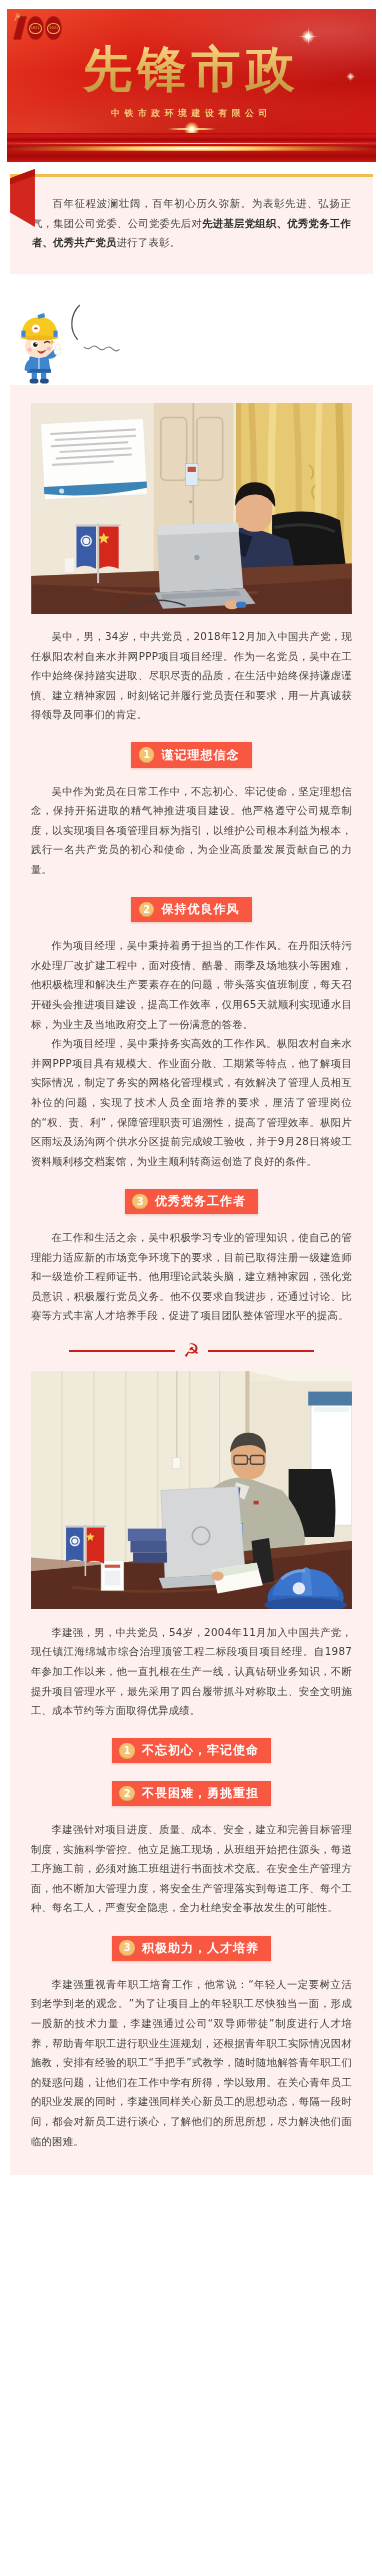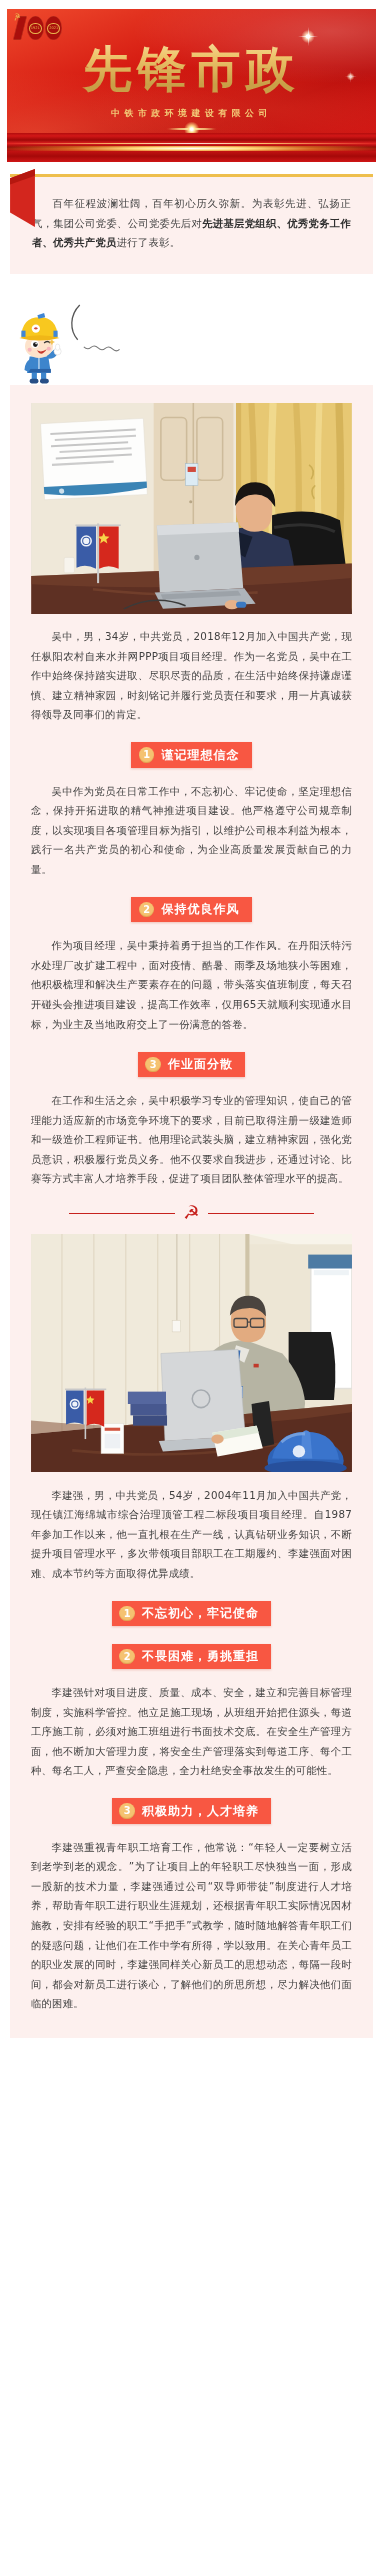--- a/index.html
+++ b/index.html
@@ -208,24 +208,25 @@
       <span class="sec-num">1</span>
       <span class="sec-title">谨记理想信念</span>
     </div>
     <p class="para">吴中作为党员在日常工作中，不忘初心、牢记使命，坚定理想信念，保持开拓进取的精气神推进项目建设。他严格遵守公司规章制度，以实现项目各项管理目标为指引，以维护公司根本利益为根本，践行一名共产党员的初心和使命，为企业高质量发展贡献自己的力量。</p>
 
     <div class="sec-btn">
       <span class="sec-num">2</span>
       <span class="sec-title">保持优良作风</span>
     </div>
     <p class="para">作为项目经理，吴中秉持着勇于担当的工作作风。在丹阳沃特污水处理厂改扩建工程中，面对疫情、酷暑、雨季及场地狭小等困难，他积极梳理和解决生产要素存在的问题，带头落实值班制度，每天召开碰头会推进项目建设，提高工作效率，仅用65天就顺利实现通水目标，为业主及当地政府交上了一份满意的答卷。</p>
+    <p class="para">作为项目经理，吴中秉持务实高效的工作作风。枞阳农村自来水并网PPP项目具有规模大、作业面分散、工期紧等特点，他了解项目实际情况，制定了务实的网格化管理模式，有效解决了管理人员相互补位的问题，实现了技术人员全面培养的要求，厘清了管理岗位的“权、责、利”，保障管理职责可追溯性，提高了管理效率。枞阳片区雨坛及汤沟两个供水分区提前完成竣工验收，并于9月28日将竣工资料顺利移交档案馆，为业主顺利转商运创造了良好的条件。</p>
 
     <div class="sec-btn">
       <span class="sec-num">3</span>
-      <span class="sec-title">作业面分散</span>
+      <span class="sec-title">优秀党务工作者</span>
     </div>
     <p class="para">在工作和生活之余，吴中积极学习专业的管理知识，使自己的管理能力适应新的市场竞争环境下的要求，目前已取得注册一级建造师和一级造价工程师证书。他用理论武装头脑，建立精神家园，强化党员意识，积极履行党员义务。他不仅要求自我进步，还通过讨论、比赛等方式丰富人才培养手段，促进了项目团队整体管理水平的提高。</p>
 
     <div class="divider">
       <span class="dline"></span>
       <span class="demblem">☭</span>
       <span class="dline"></span>
     </div>
 
     <svg class="photo photo2" width="321" height="238" viewBox="0 0 623 462">
@@ -280,21 +281,21 @@
       <path d="M352,386 l86,-14 l4,14 l-86,16 z" fill="#dfe8d8"></path>
       <ellipse cx="362" cy="398" rx="12" ry="9" fill="#e2ab80"></ellipse>
       <ellipse cx="533" cy="440" rx="74" ry="44" fill="#2e63b7"></ellipse>
       <path d="M468,436 q10,-52 66,-52 q56,0 64,54 z" fill="#3a74cc"></path>
       <path d="M526,386 q8,-10 16,0 l4,50 h-22 z" fill="#4f86d8"></path>
       <path d="M486,404 q20,-18 46,-16" stroke="#7fa9e2" stroke-width="6" fill="none" opacity=".8"></path>
       <circle cx="520" cy="422" r="12" fill="#ffffff" opacity=".85"></circle>
       <ellipse cx="533" cy="454" rx="80" ry="14" fill="#27509c"></ellipse>
     </svg>
 
-    <p class="para">李建强，男，中共党员，54岁，2004年11月加入中国共产党，现任镇江海绵城市综合治理顶管工程二标段项目项目经理。自1987年参加工作以来，他一直扎根在生产一线，认真钻研业务知识，不断提升项目管理水平，多次带领项目部职工在工期履约、李建强面对困难、成本节约等方面取得优异成绩。</p>
+    <p class="para">李建强，男，中共党员，54岁，2004年11月加入中国共产党，现任镇江海绵城市综合治理顶管工程二标段项目项目经理。自1987年参加工作以来，他一直扎根在生产一线，认真钻研业务知识，不断提升项目管理水平，最先采用了四台履带抓斗对称取土、安全文明施工、成本节约等方面取得优异成绩。</p>
 
     <div class="sec-btn">
       <span class="sec-num">1</span>
       <span class="sec-title">不忘初心，牢记使命</span>
     </div>
 
     <div class="sec-btn">
       <span class="sec-num">2</span>
       <span class="sec-title">不畏困难，勇挑重担</span>
     </div>

